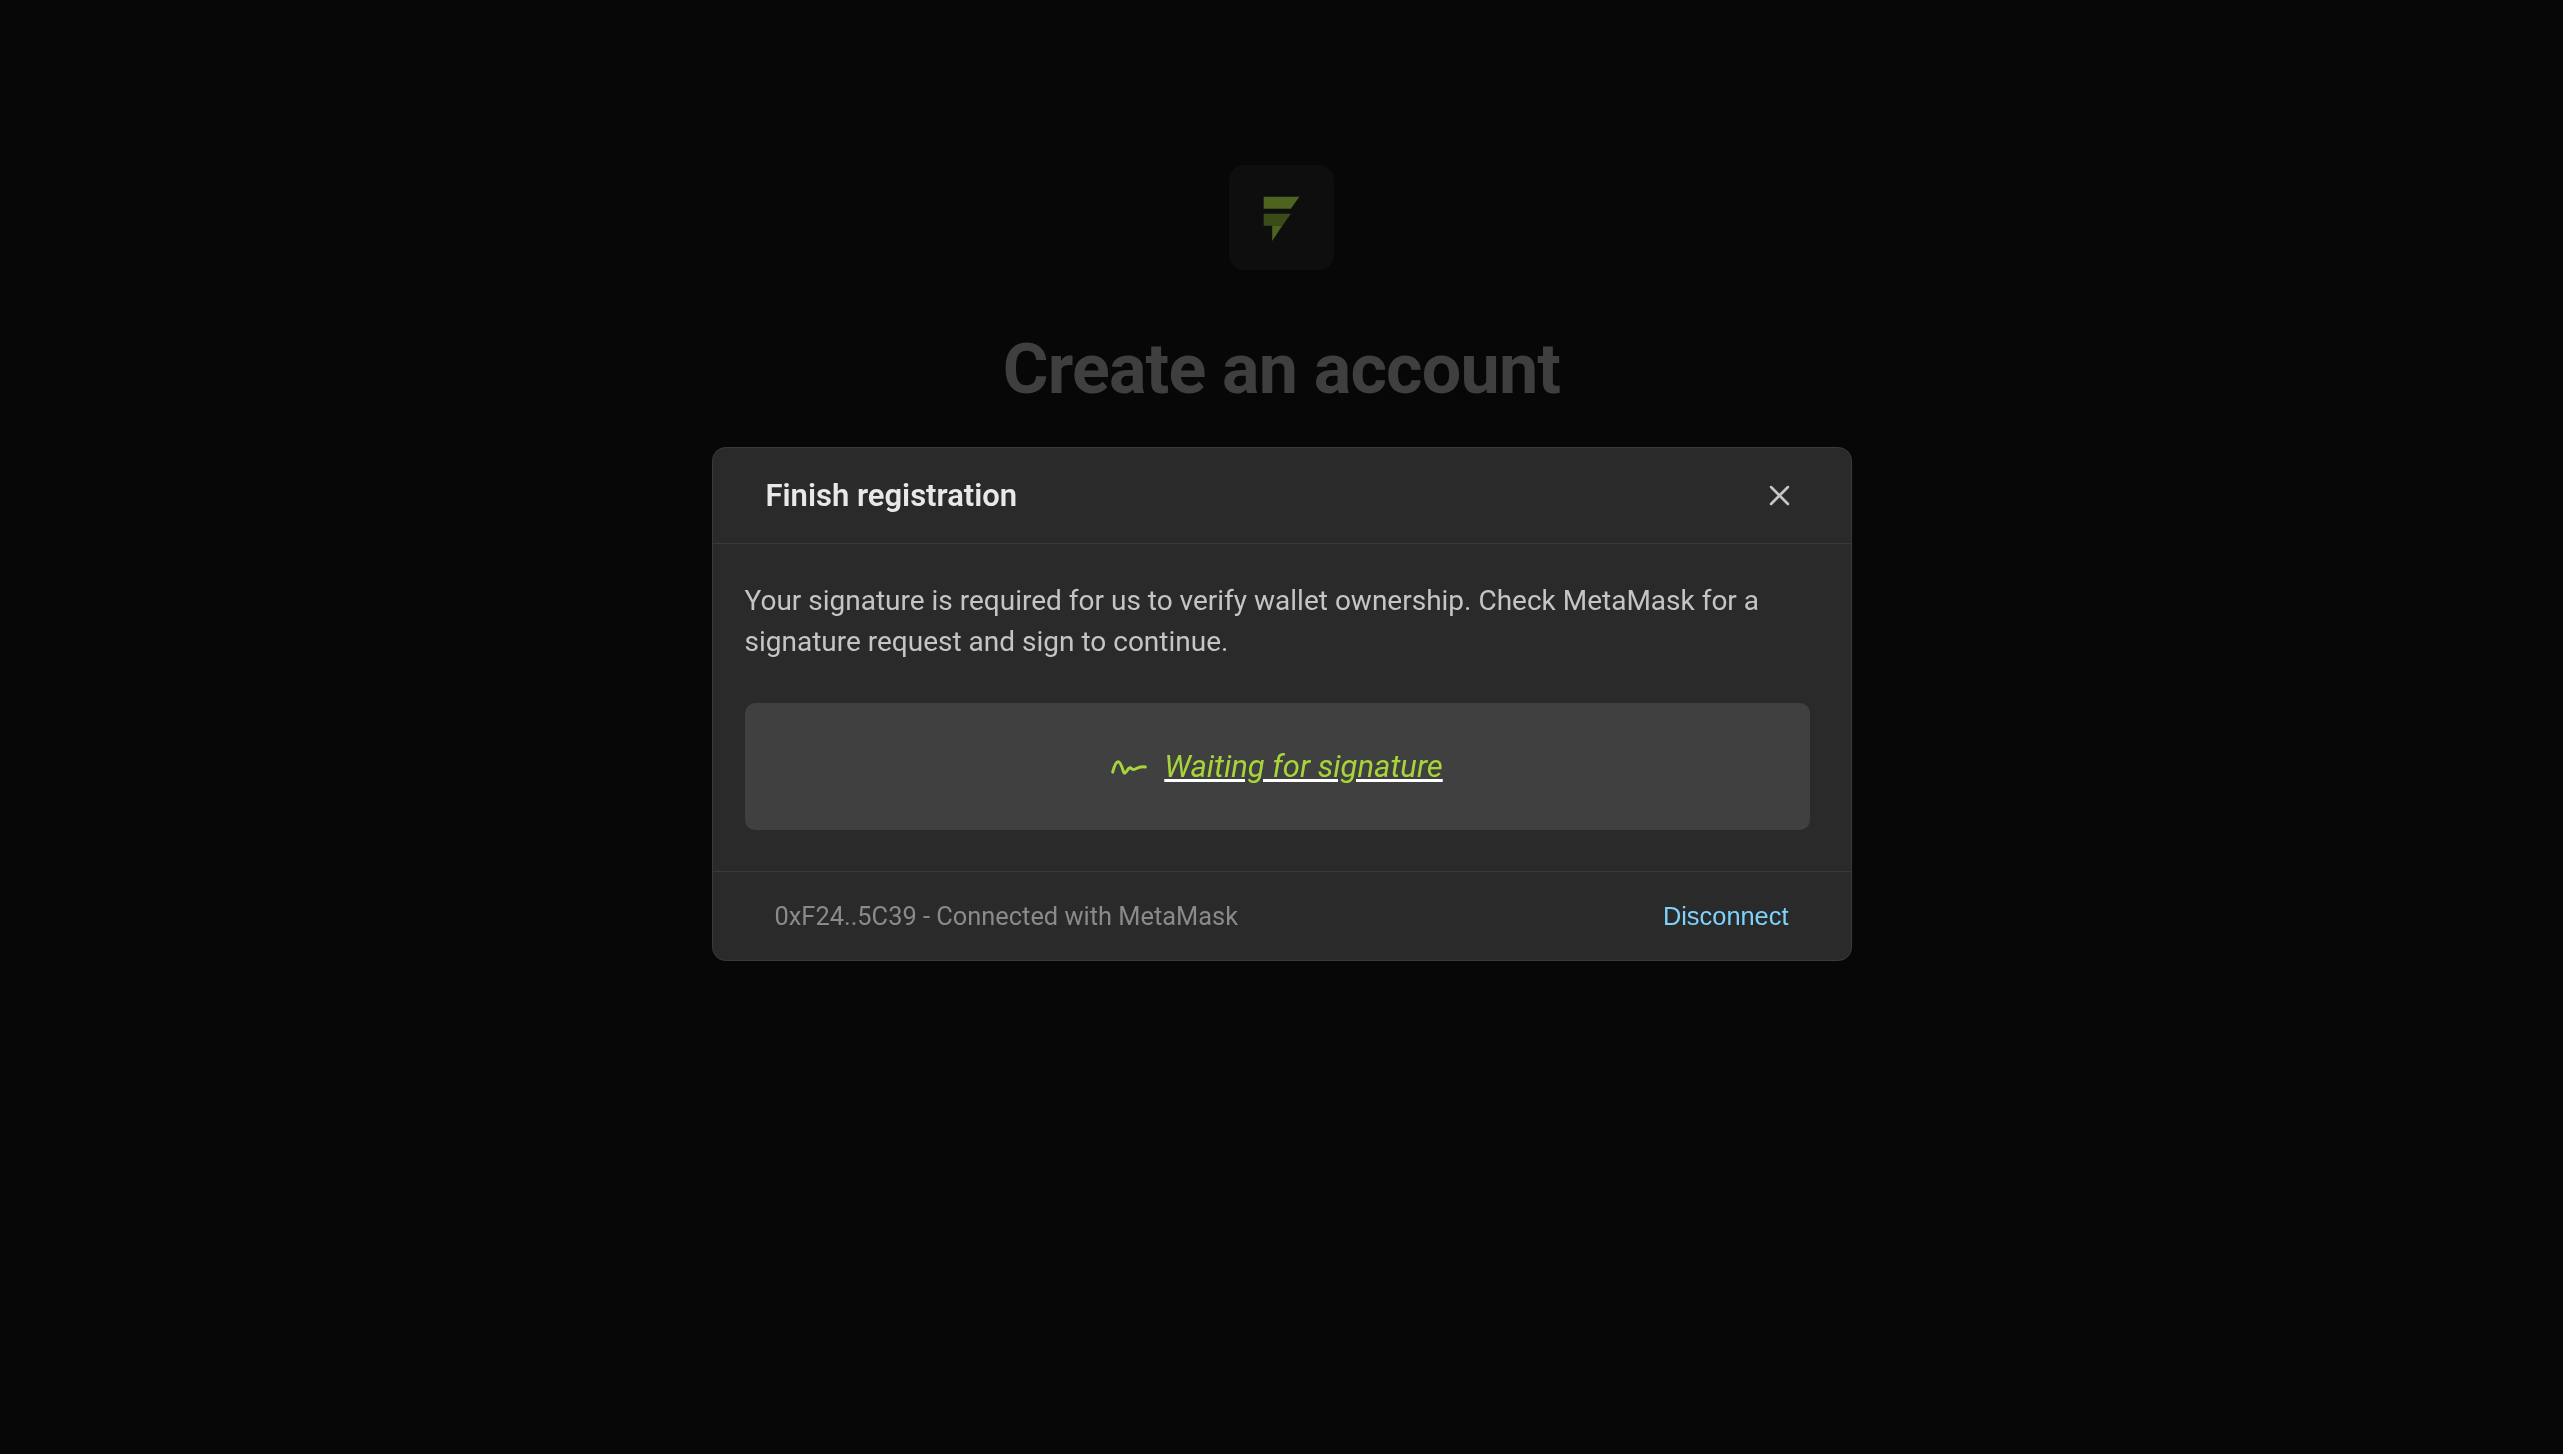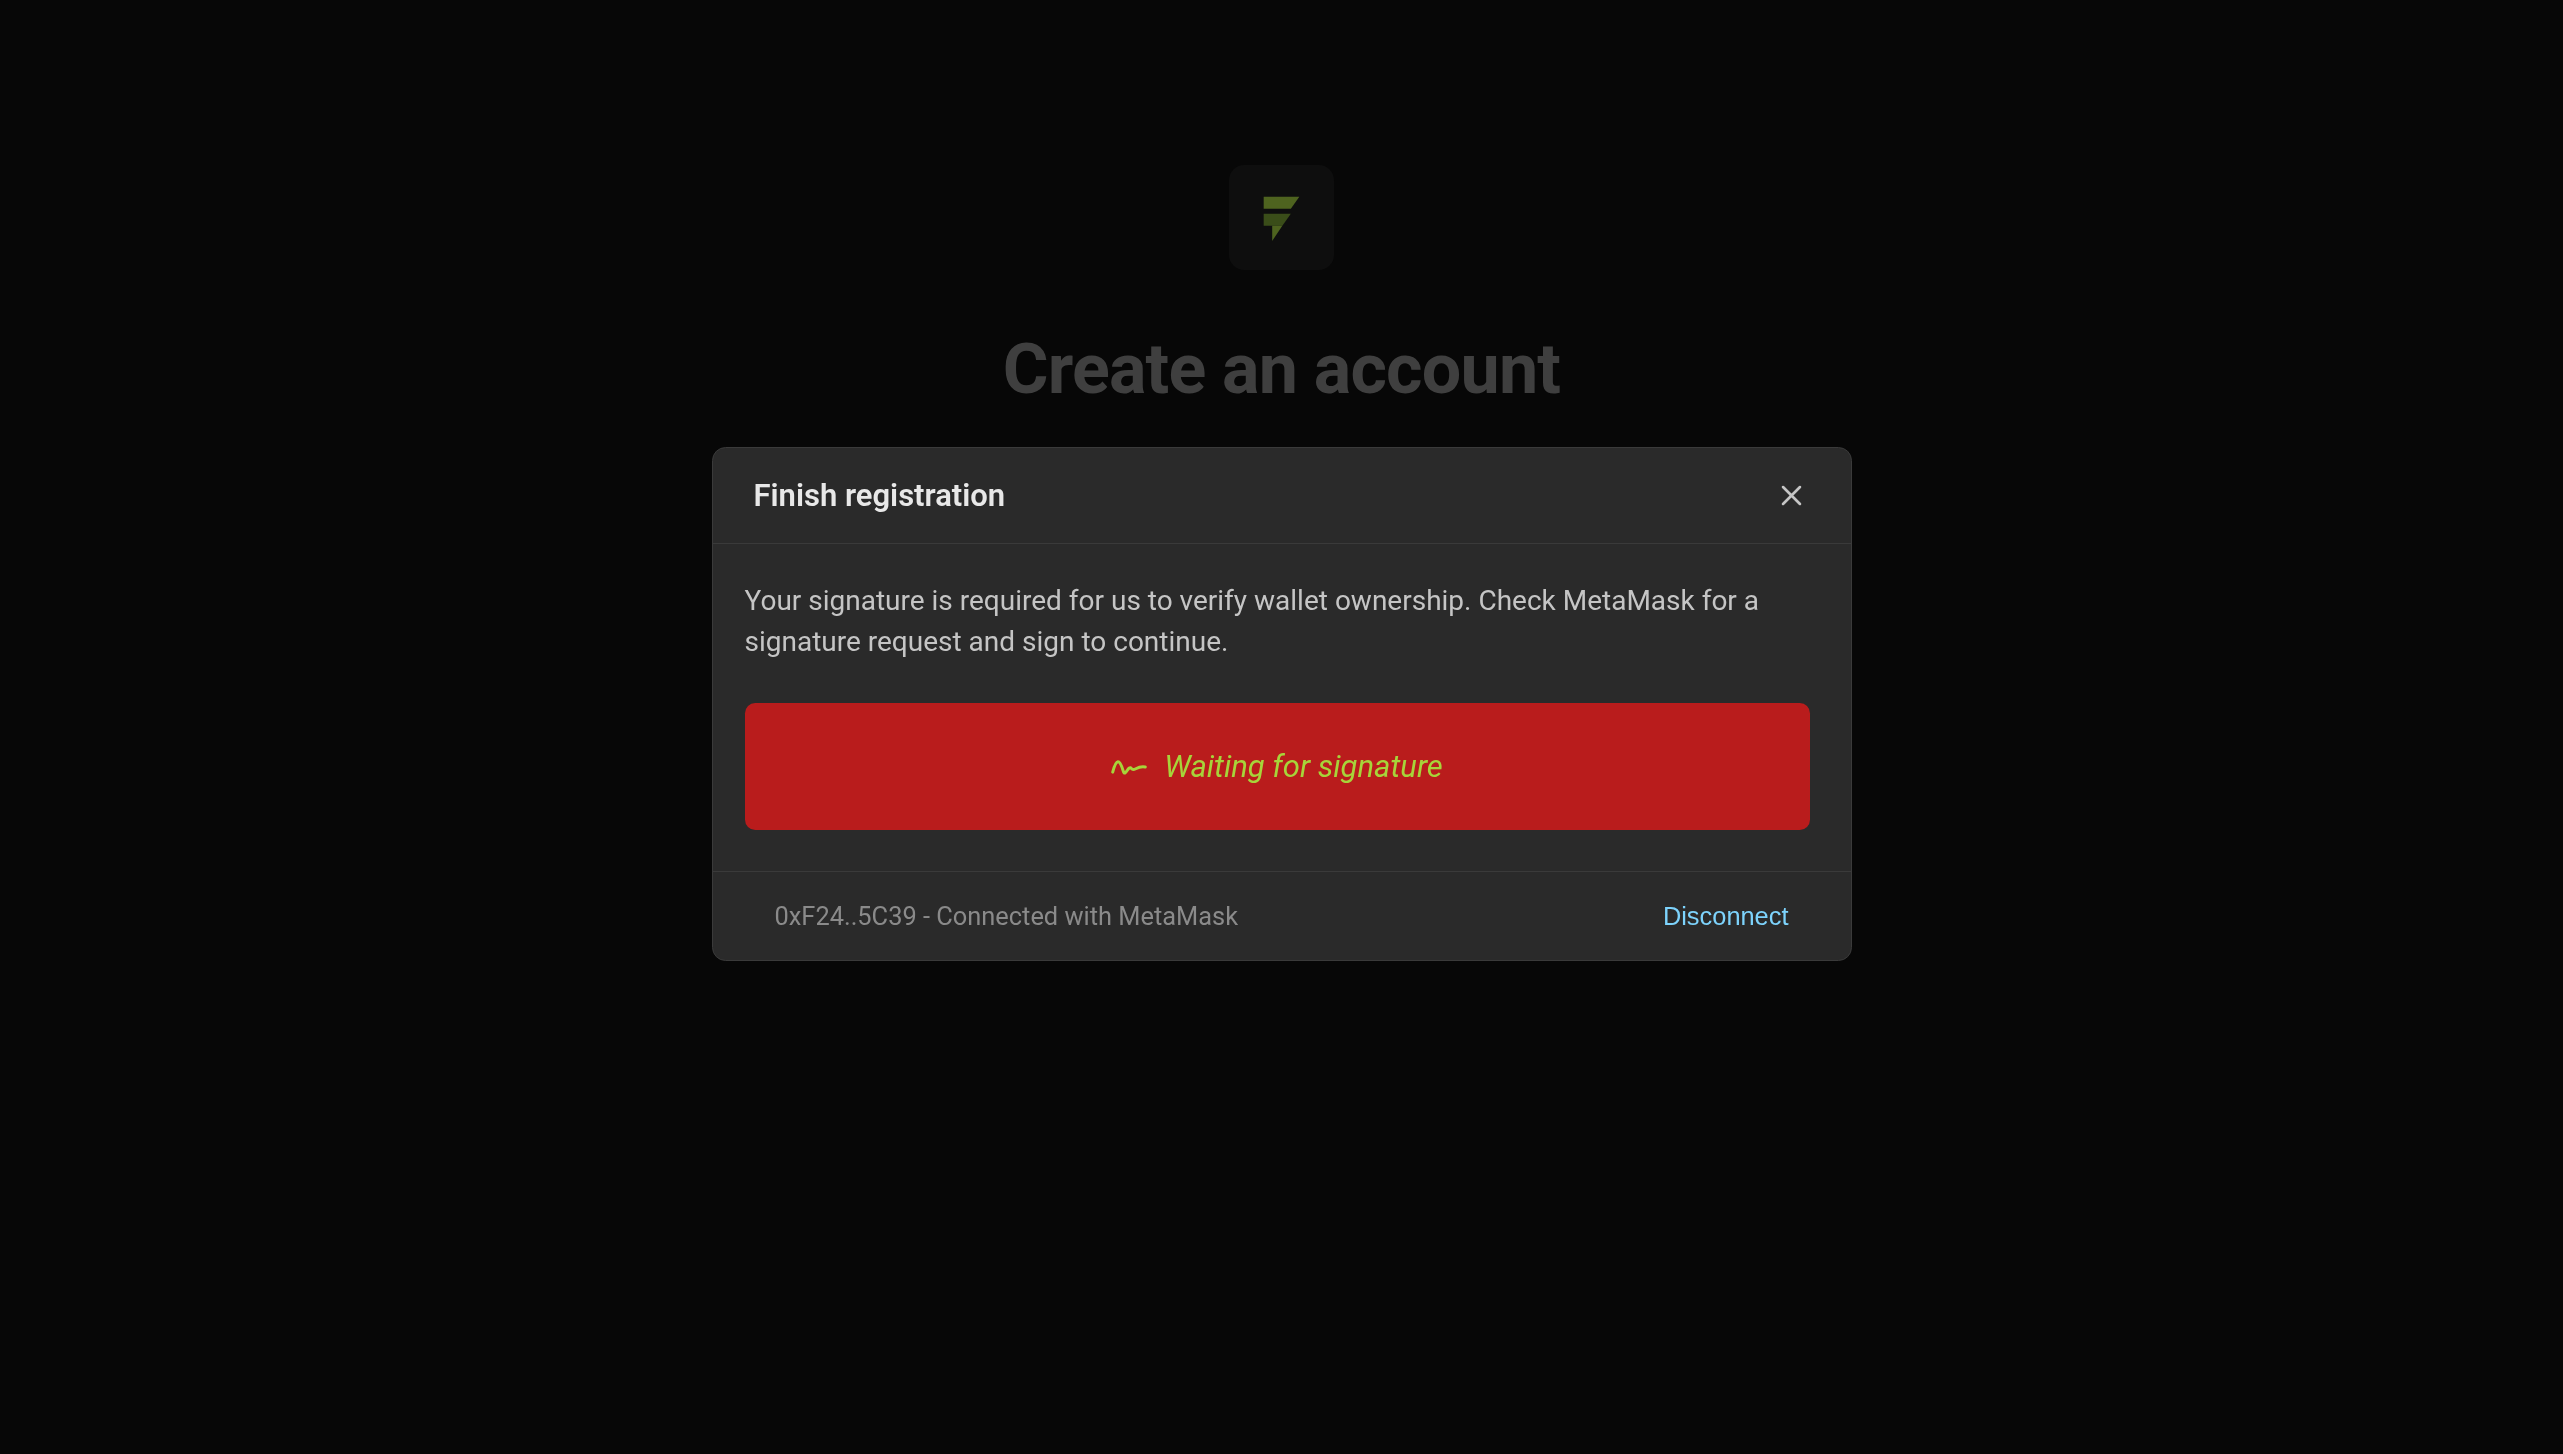--- a/index.html
+++ b/index.html
@@ -99,21 +99,21 @@
       border: 0.8px solid #3a3a3a;
       border-radius: 13.6px;
       z-index: 10;
       overflow: hidden;
     }
 
     .modal-header {
       display: flex;
       justify-content: space-between;
       align-items: center;
-      padding: 29px 41px;
+      padding: 29px 53px;
       border-bottom: 0.8px solid #3a3a3a;
     }
 
     .modal-title {
       font-size: 31px;
       font-weight: 600;
       color: #e8e8e8;
     }
 
     .close-btn {
@@ -132,27 +132,28 @@
     }
 
     .modal-description {
       font-size: 28px;
       line-height: 1.45;
       color: #c5c5c5;
       margin-bottom: 41px;
     }
 
     .waiting-box {
-      background: #b91c1c;
+      background: #404040;
       border-radius: 10.2px;
       height: 127px;
       display: flex;
       align-items: center;
       justify-content: center;
       gap: 17px;
+      text-decoration: underline;
     }
 
     .waiting-text {
       font-size: 31px;
       font-style: italic;
       color: #a7d43a;
     }
 
     .modal-footer {
       display: flex;

